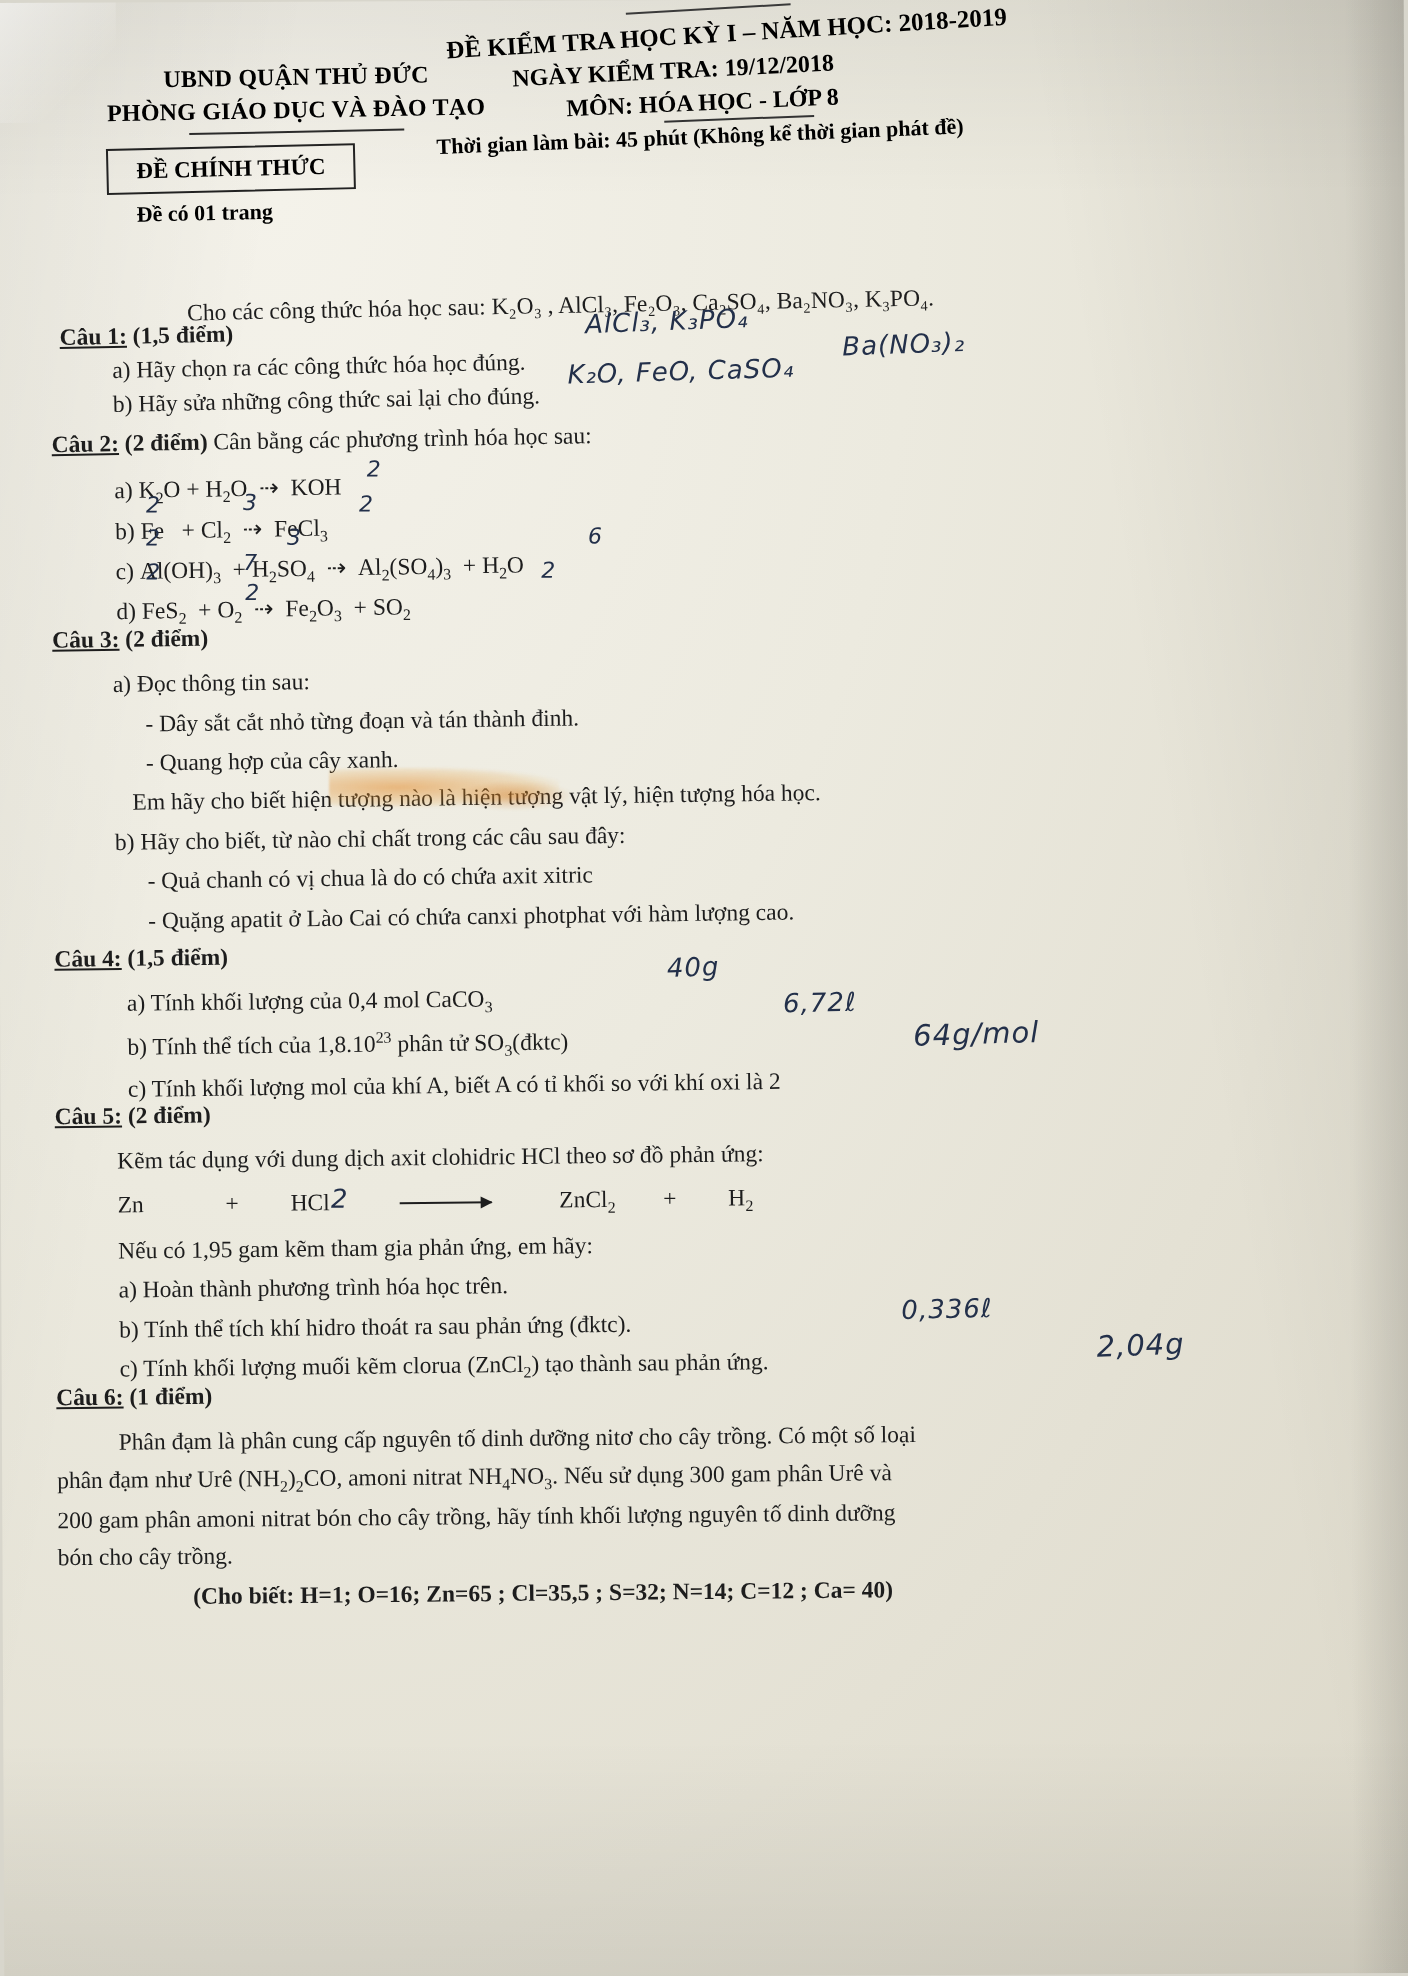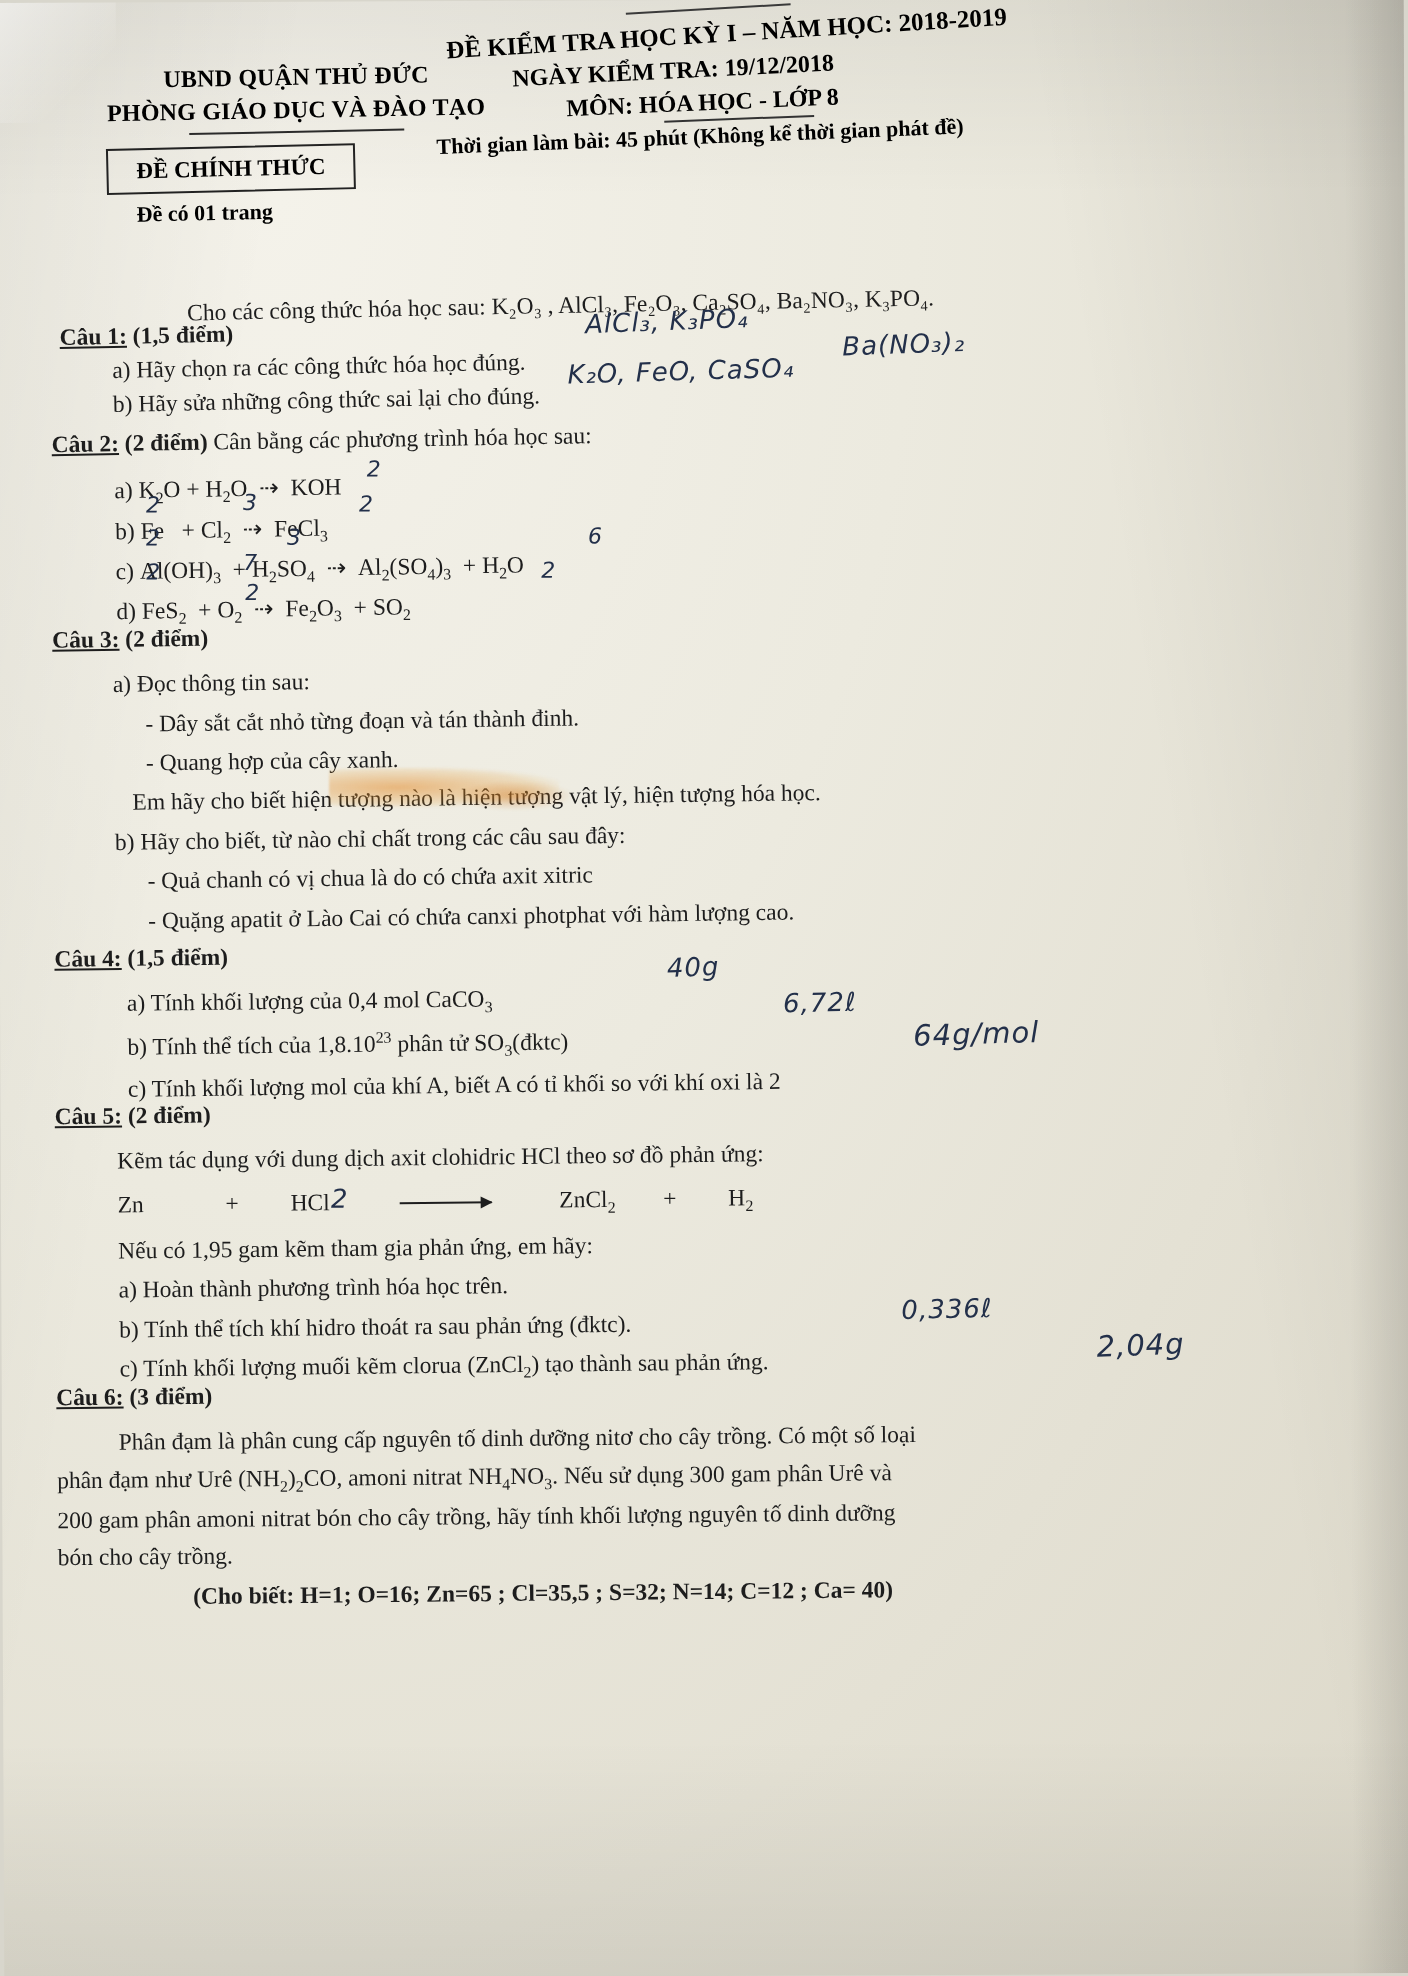--- a/index.html
+++ b/index.html
@@ -207,21 +207,21 @@
         <div style="margin-left:62px;margin-top:6px;">b) Tính thể tích khí hidro thoát ra sau phản ứng (đktc).</div>
         <div style="margin-left:62px;margin-top:6px;">c) Tính khối lượng muối kẽm clorua (ZnCl<sub>2</sub>) tạo thành sau phản ứng.</div>
       </div>
       <div class="hand" style="left:330px;top:1182px;">2</div>
       <div class="hand" style="left:900px;top:1295px;transform:rotate(-1deg);">0,336ℓ</div>
       <div class="hand" style="left:1095px;top:1330px;transform:rotate(-2deg);font-size:29px;">2,04g</div>
 
       <div class="q" style="left:55px;top:1375px;width:1300px;transform:rotate(-0.3deg);">
         <div>
           <span class="qlabel">Câu 6:</span>
-          <span class="b">(3 điểm)</span>
+          <span class="b">(1 điểm)</span>
         </div>
         <div style="margin-left:62px;margin-top:12px;">Phân đạm là phân cung cấp nguyên tố dinh dưỡng nitơ cho cây trồng. Có một số loại</div>
         <div style="margin-left:0px;margin-top:4px;">phân đạm như Urê (NH<sub>2</sub>)<sub>2</sub>CO, amoni nitrat NH<sub>4</sub>NO<sub>3</sub>. Nếu sử dụng 300 gam phân Urê và</div>
         <div style="margin-left:0px;margin-top:4px;">200 gam phân amoni nitrat bón cho cây trồng, hãy tính khối lượng nguyên tố dinh dưỡng</div>
         <div style="margin-left:0px;margin-top:4px;">bón cho cây trồng.</div>
         <div style="margin-left:135px;margin-top:6px;font-weight:bold;">(Cho biết: H=1; O=16; Zn=65 ; Cl=35,5 ; S=32; N=14; C=12 ; Ca= 40)</div>
       </div>
 
     </div>
   </div>

